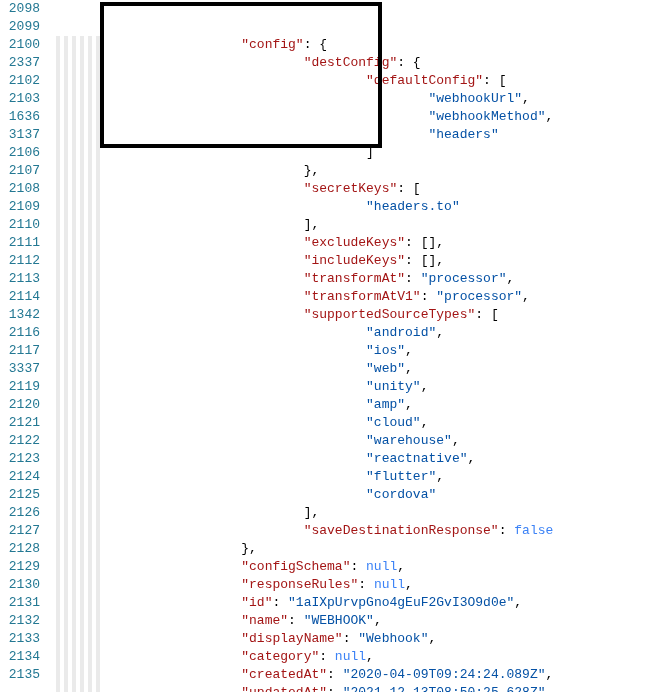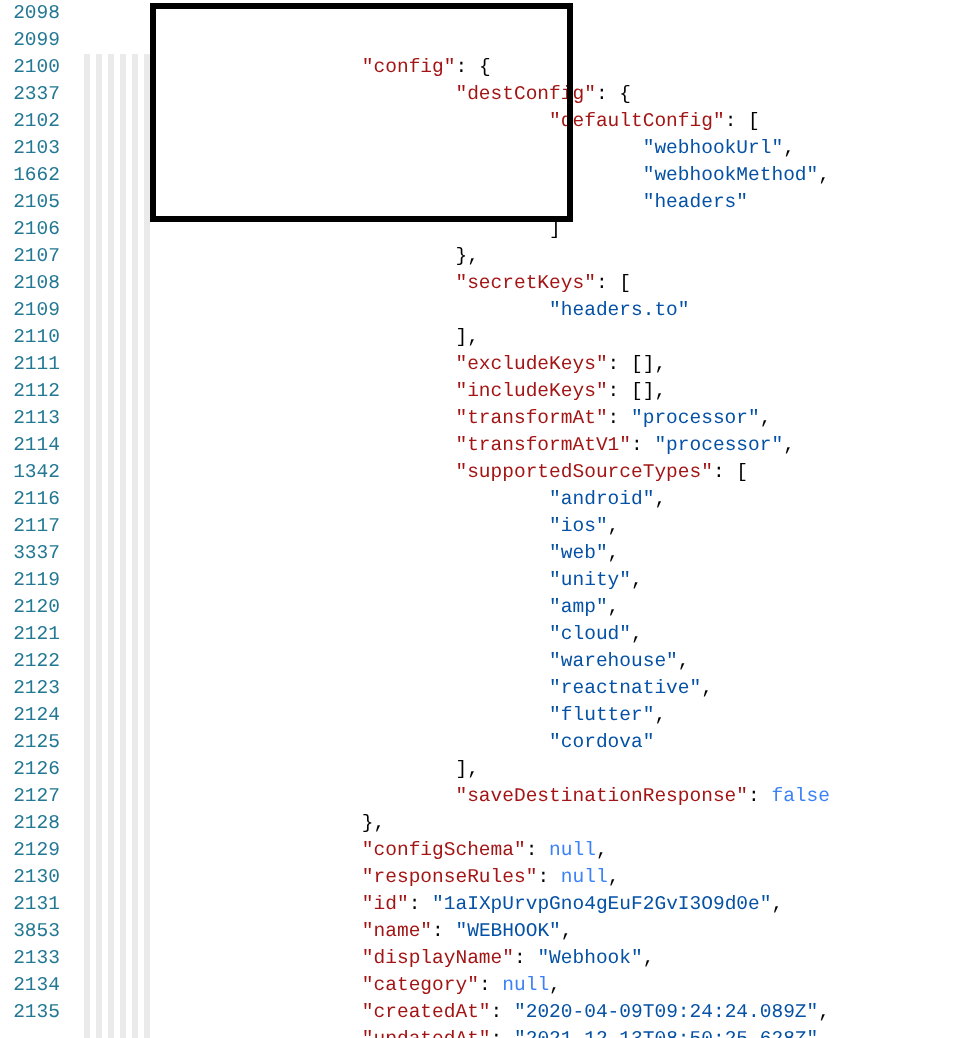--- a/index.html
+++ b/index.html
@@ -57,22 +57,22 @@
 <body>
 
 <div class="editor">
   <div class="gutter" id="gutter">
       <div>2098</div>
       <div>2099</div>
       <div>2100</div>
       <div>2337</div>
       <div>2102</div>
       <div>2103</div>
-      <div>1662</div>
-      <div>2105</div>
+      <div>1636</div>
+      <div>3137</div>
       <div>2106</div>
       <div>2107</div>
       <div>2108</div>
       <div>2109</div>
       <div>2110</div>
       <div>2111</div>
       <div>2112</div>
       <div>2113</div>
       <div>2114</div>
       <div>1342</div>
@@ -85,21 +85,21 @@
       <div>2122</div>
       <div>2123</div>
       <div>2124</div>
       <div>2125</div>
       <div>2126</div>
       <div>2127</div>
       <div>2128</div>
       <div>2129</div>
       <div>2130</div>
       <div>2131</div>
-      <div>3853</div>
+      <div>2132</div>
       <div>2133</div>
       <div>2134</div>
       <div>2135</div>
     </div>
   <div class="code">
     <div class="content-inner" id="code"><div class="fold" style="left: 2px; top: 0px; height: 684px;"></div><div class="fold" style="left: 10px; top: 0px; height: 684px;"></div><div class="fold" style="left: 18px; top: 0px; height: 684px;"></div><div class="fold" style="left: 26px; top: 0px; height: 684px;"></div><div class="fold" style="left: 34px; top: 0px; height: 684px;"></div><div class="fold" style="left: 42px; top: 0px; height: 684px;"></div><div class="line">                        <span class="tok-key">"config"</span><span class="tok-punc">: {</span></div><div class="line">                                <span class="tok-key">"destConfig"</span><span class="tok-punc">: {</span></div><div class="line">                                        <span class="tok-key">"defaultConfig"</span><span class="tok-punc">: [</span></div><div class="line">                                                <span class="tok-str">"webhookUrl"</span><span class="tok-punc">,</span></div><div class="line">                                                <span class="tok-str">"webhookMethod"</span><span class="tok-punc">,</span></div><div class="line">                                                <span class="tok-str">"headers"</span></div><div class="line">                                        <span class="tok-punc">]</span></div><div class="line">                                <span class="tok-punc">},</span></div><div class="line">                                <span class="tok-key">"secretKeys"</span><span class="tok-punc">: [</span></div><div class="line">                                        <span class="tok-str">"headers.to"</span></div><div class="line">                                <span class="tok-punc">],</span></div><div class="line">                                <span class="tok-key">"excludeKeys"</span><span class="tok-punc">: [],</span></div><div class="line">                                <span class="tok-key">"includeKeys"</span><span class="tok-punc">: [],</span></div><div class="line">                                <span class="tok-key">"transformAt"</span><span class="tok-punc">: </span><span class="tok-str">"processor"</span><span class="tok-punc">,</span></div><div class="line">                                <span class="tok-key">"transformAtV1"</span><span class="tok-punc">: </span><span class="tok-str">"processor"</span><span class="tok-punc">,</span></div><div class="line">                                <span class="tok-key">"supportedSourceTypes"</span><span class="tok-punc">: [</span></div><div class="line">                                        <span class="tok-str">"android"</span><span class="tok-punc">,</span></div><div class="line">                                        <span class="tok-str">"ios"</span><span class="tok-punc">,</span></div><div class="line">                                        <span class="tok-str">"web"</span><span class="tok-punc">,</span></div><div class="line">                                        <span class="tok-str">"unity"</span><span class="tok-punc">,</span></div><div class="line">                                        <span class="tok-str">"amp"</span><span class="tok-punc">,</span></div><div class="line">                                        <span class="tok-str">"cloud"</span><span class="tok-punc">,</span></div><div class="line">                                        <span class="tok-str">"warehouse"</span><span class="tok-punc">,</span></div><div class="line">                                        <span class="tok-str">"reactnative"</span><span class="tok-punc">,</span></div><div class="line">                                        <span class="tok-str">"flutter"</span><span class="tok-punc">,</span></div><div class="line">                                        <span class="tok-str">"cordova"</span></div><div class="line">                                <span class="tok-punc">],</span></div><div class="line">                                <span class="tok-key">"saveDestinationResponse"</span><span class="tok-punc">: </span><span class="tok-kw">false</span></div><div class="line">                        <span class="tok-punc">},</span></div><div class="line">                        <span class="tok-key">"configSchema"</span><span class="tok-punc">: </span><span class="tok-kw">null</span><span class="tok-punc">,</span></div><div class="line">                        <span class="tok-key">"responseRules"</span><span class="tok-punc">: </span><span class="tok-kw">null</span><span class="tok-punc">,</span></div><div class="line">                        <span class="tok-key">"id"</span><span class="tok-punc">: </span><span class="tok-str">"1aIXpUrvpGno4gEuF2GvI3O9d0e"</span><span class="tok-punc">,</span></div><div class="line">                        <span class="tok-key">"name"</span><span class="tok-punc">: </span><span class="tok-str">"WEBHOOK"</span><span class="tok-punc">,</span></div><div class="line">                        <span class="tok-key">"displayName"</span><span class="tok-punc">: </span><span class="tok-str">"Webhook"</span><span class="tok-punc">,</span></div><div class="line">                        <span class="tok-key">"category"</span><span class="tok-punc">: </span><span class="tok-kw">null</span><span class="tok-punc">,</span></div><div class="line">                        <span class="tok-key">"createdAt"</span><span class="tok-punc">: </span><span class="tok-str">"2020-04-09T09:24:24.089Z"</span><span class="tok-punc">,</span></div><div class="line">                        <span class="tok-key">"updatedAt"</span><span class="tok-punc">: </span><span class="tok-str">"2021-12-13T08:50:25.628Z"</span></div></div>
   </div>
   <div class="highlight-box" id="hl" style="top: 2px; left: 100px; width: 282px; height: 146px;"></div>
 </div>
 

